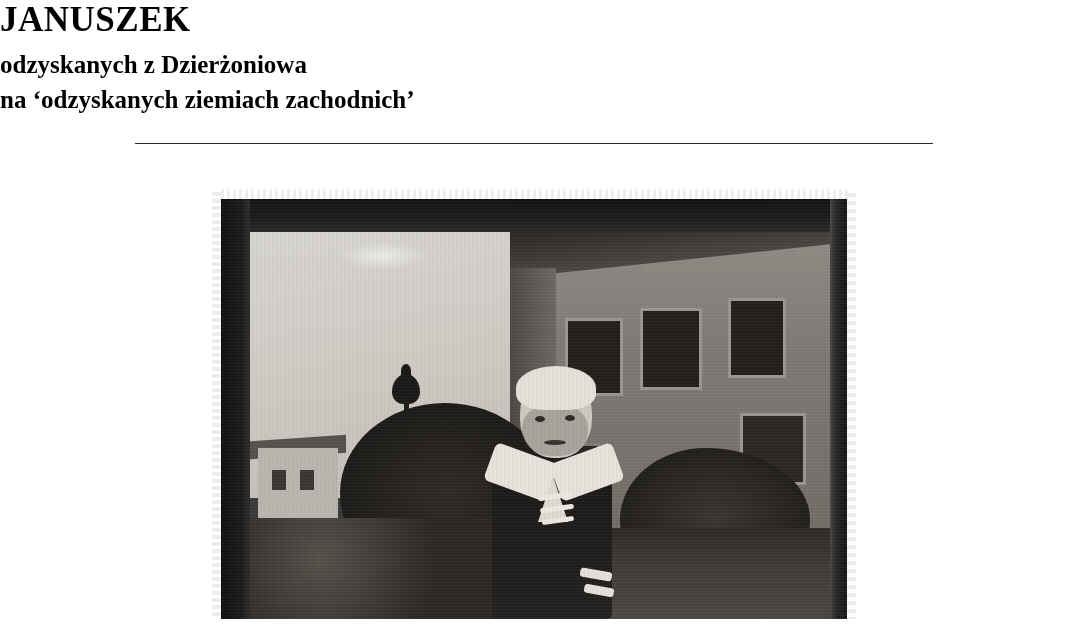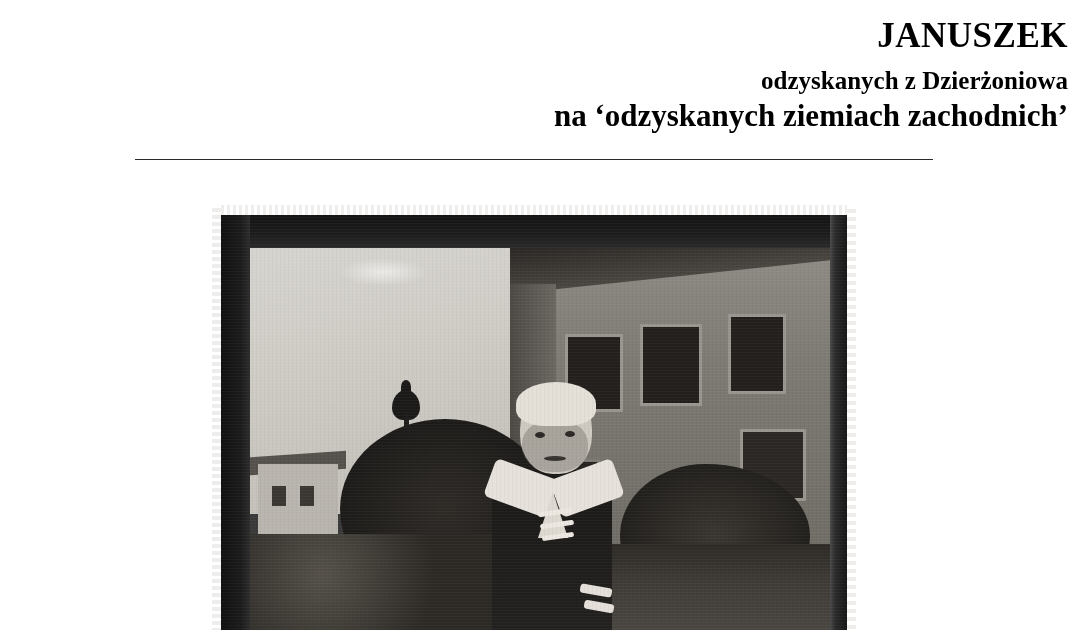--- a/index.html
+++ b/index.html
@@ -14,22 +14,22 @@
     font-family: "Liberation Serif", serif;
     color: #000000;
   }
   .page {
     position: relative;
     width: 1068px;
     height: 630px;
     background: #ffffff;
   }
   .header {
-    text-align: right;
-    padding-top: 16px;
+    text-align: left;
+    padding-top: 0px;
   }
   .doc-title {
     font-family: "Liberation Serif", serif;
     font-weight: bold;
     font-size: 35px;
     letter-spacing: 0.5px;
     line-height: 40px;
     margin: 0;
     padding-top: 0px;
   }
@@ -37,21 +37,21 @@
     font-family: "Liberation Serif", serif;
     font-weight: bold;
     font-size: 25px;
     line-height: 33px;
     margin: 0;
     padding-top: 8px;
   }
   .subtitle-2 {
     font-family: "Liberation Serif", serif;
     font-weight: bold;
-    font-size: 31px;
+    font-size: 25px;
     line-height: 33px;
     margin: 0;
     padding-top: 2px;
   }
   .rule {
     width: 798px;
     margin: 27px auto 0 auto;
     height: 1px;
     background: #2b2b2b;
   }

